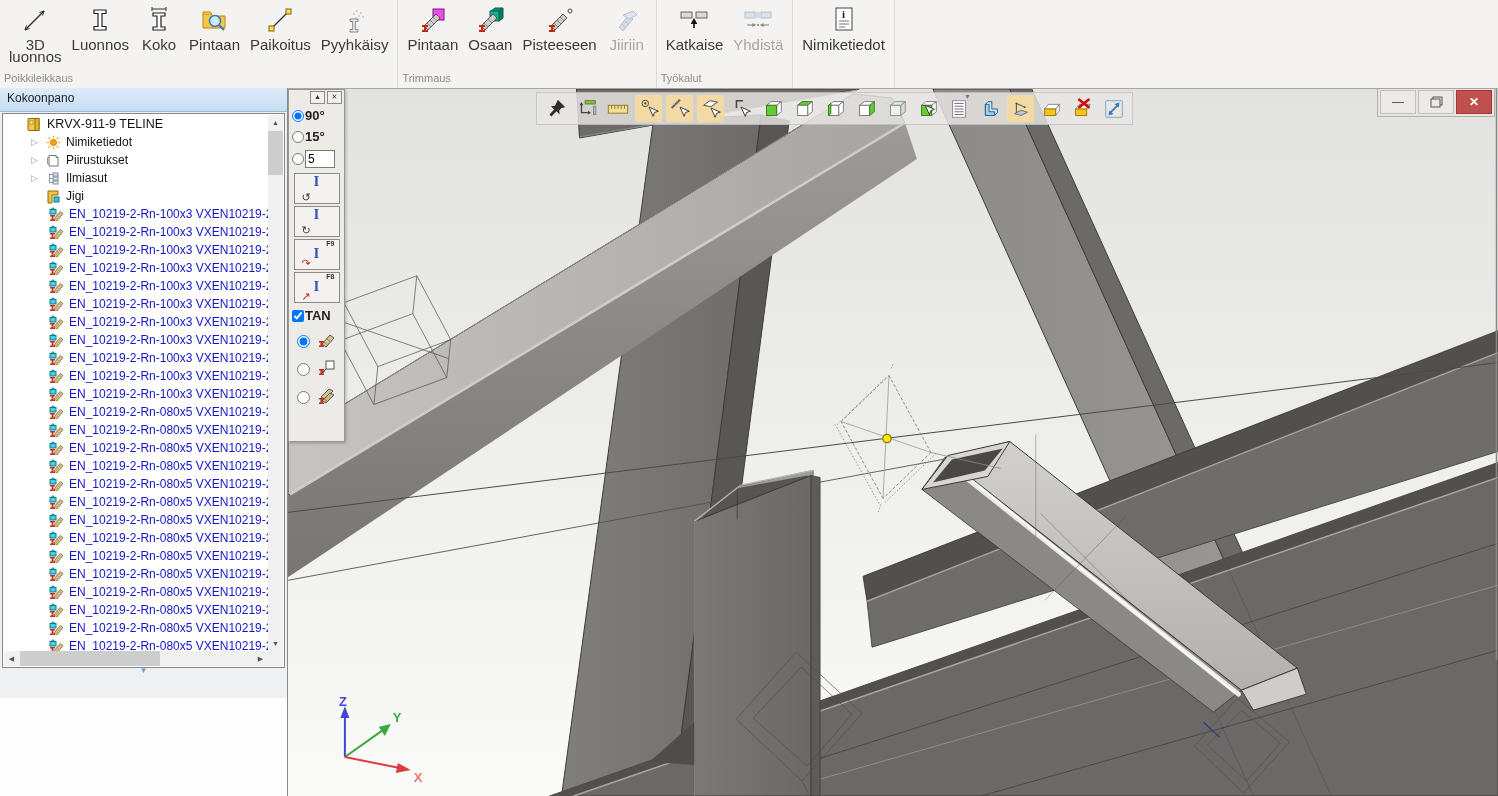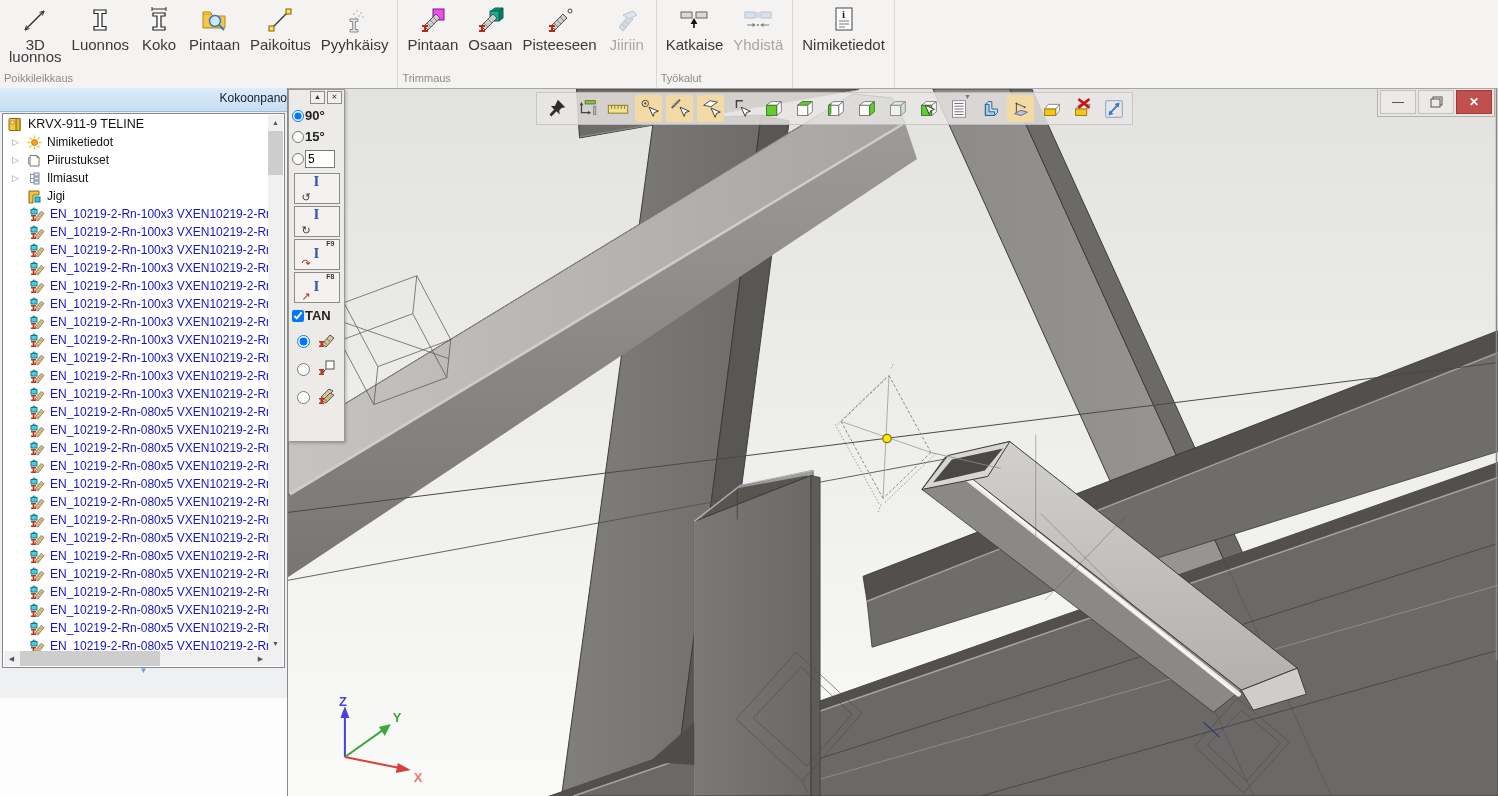--- a/index.html
+++ b/index.html
@@ -12,24 +12,24 @@
   .ritems{display:flex;flex:1;}
   .ritem{display:flex;flex-direction:column;align-items:center;justify-content:flex-start;
          padding:2px 5px;min-width:40px;cursor:default;}
   .ricon{width:30px;height:32px;display:flex;align-items:center;justify-content:center;}
   .rlabel{font-size:15px;color:#3a3a3a;text-align:center;line-height:12px;margin-top:3px;white-space:pre-line;}
   .ritem.disabled .rlabel{color:#a8a6a3;}
   .glabel{font-size:11px;color:#8e8b87;padding:2px 0 4px 0;}
   
   #side{position:absolute;left:0;top:88px;width:287px;bottom:0;background:#eff0f2;border-right:1px solid #8a8a8a;}
   #side-title{height:20px;background:linear-gradient(#dcedfb,#c6ddf2);border-bottom:1px solid #9db9d4;
-              font-size:12px;padding:3px 0 0 7px;color:#1a1a2a;text-align:right;}
+              font-size:12px;padding:3px 0 0 7px;color:#1a1a2a;}
   #treebox{position:absolute;left:2px;top:25px;width:281px;height:553px;background:#fff;border:1px solid #828790;}
   #tree{position:absolute;left:1px;top:1px;right:16px;bottom:16px;overflow:hidden;font-size:12px;}
-  .trow{display:flex;align-items:center;height:18px;white-space:nowrap;padding-left:26px;}
+  .trow{display:flex;align-items:center;height:18px;white-space:nowrap;padding-left:26px;margin-left:19px;}
   .trow.root{padding-left:4px;font-size:12.5px;}
   .trow.node{padding-left:8px;}
   .exp{width:15px;font-size:9px;color:#9a9a9a;text-align:left;}
   .ti{width:15px;height:15px;margin-right:5px;flex:none;}
   .tl{color:#111;}
   .tl.blue{color:#1414c8;}
   
   .vsb{position:absolute;right:1px;top:1px;width:15px;bottom:16px;background:#f0f0f0;}
   .hsb{position:absolute;left:1px;bottom:1px;right:16px;height:15px;background:#f0f0f0;display:flex;align-items:center;}
   .sbbtn{width:15px;height:15px;font-size:7px;color:#555;display:flex;align-items:center;justify-content:center;background:#f0f0f0;}

